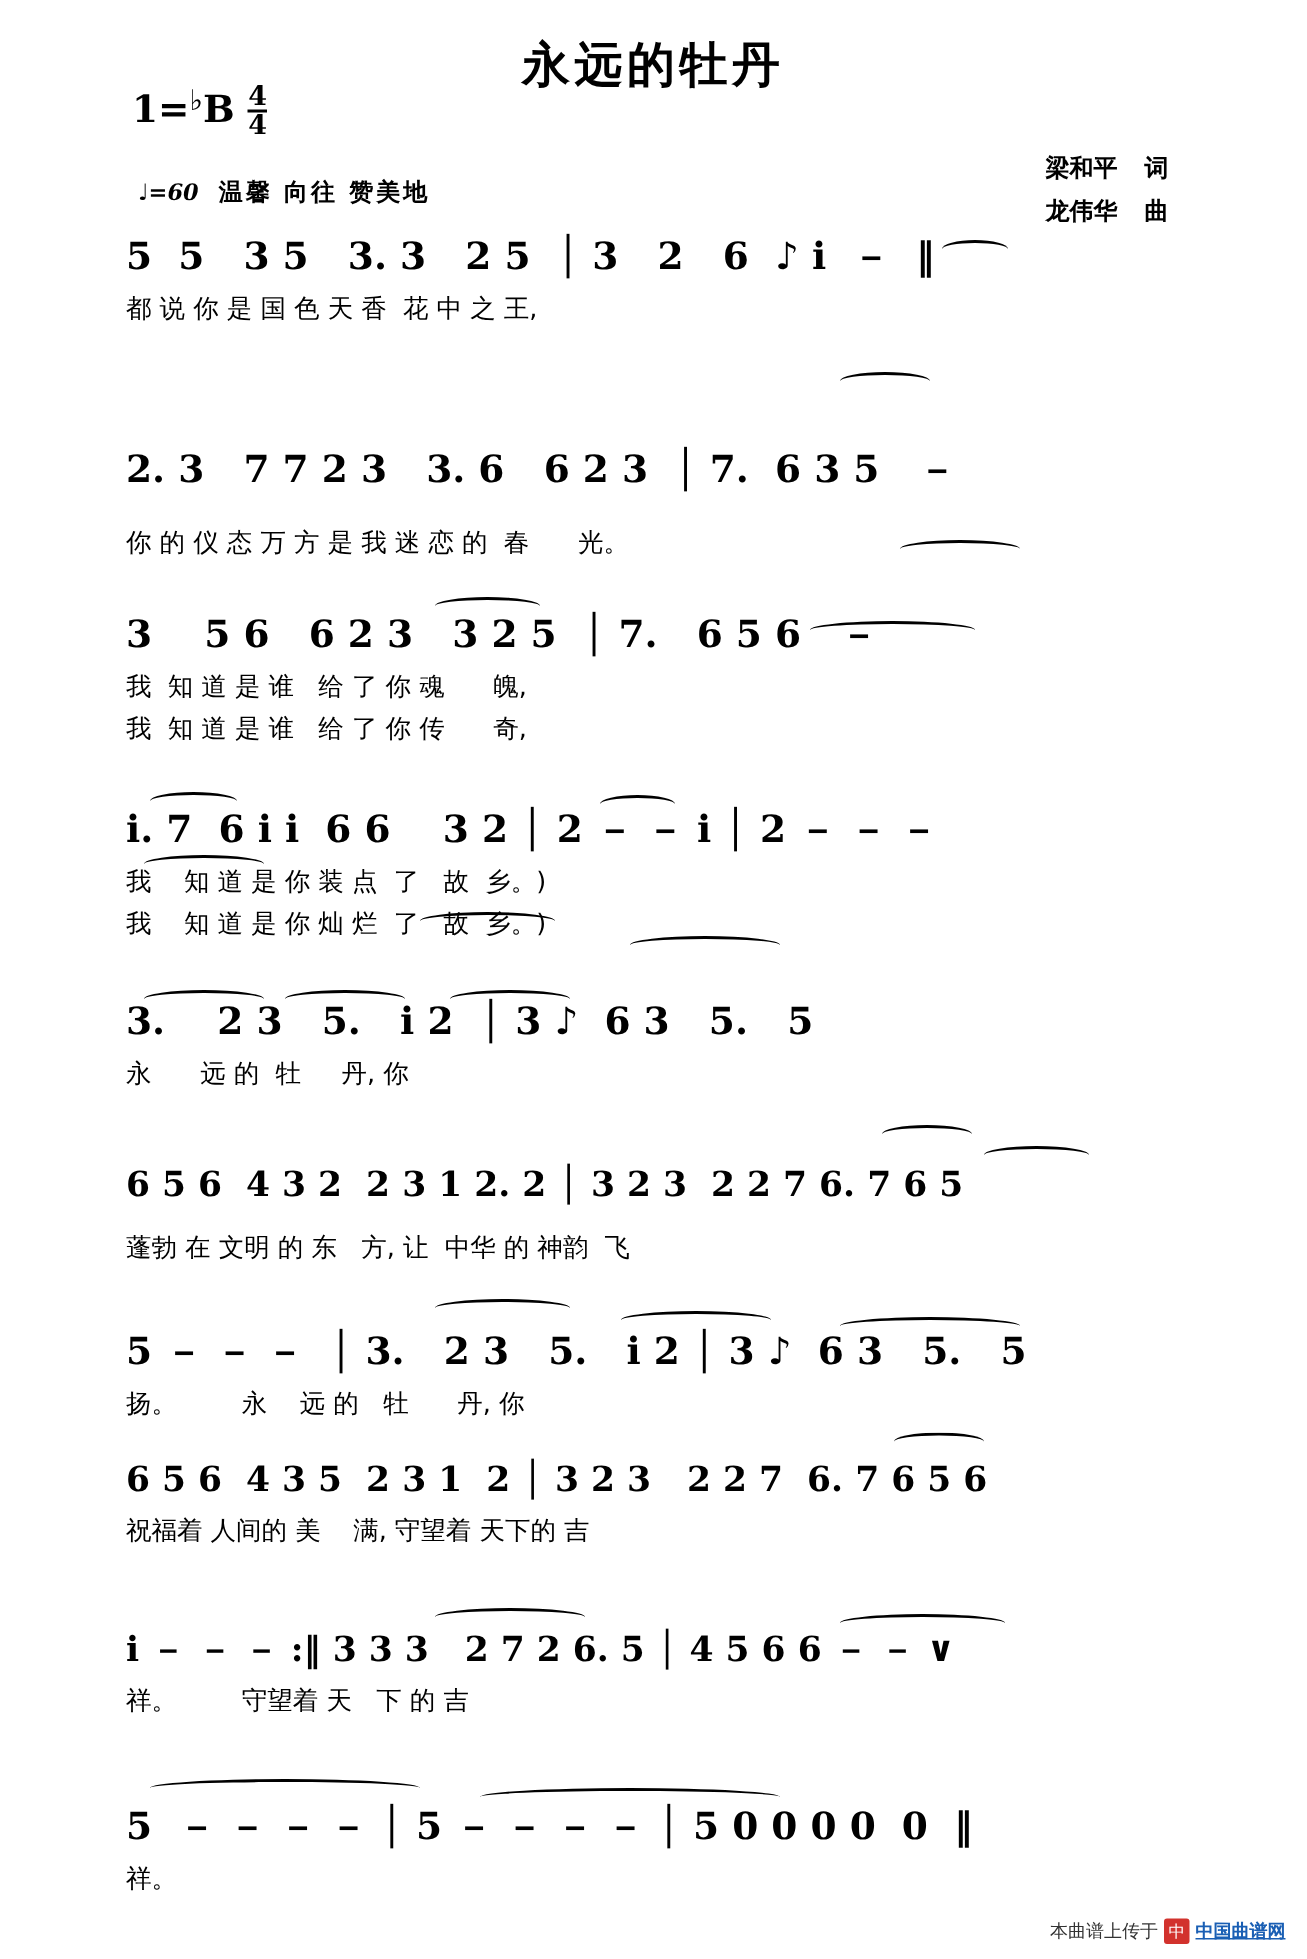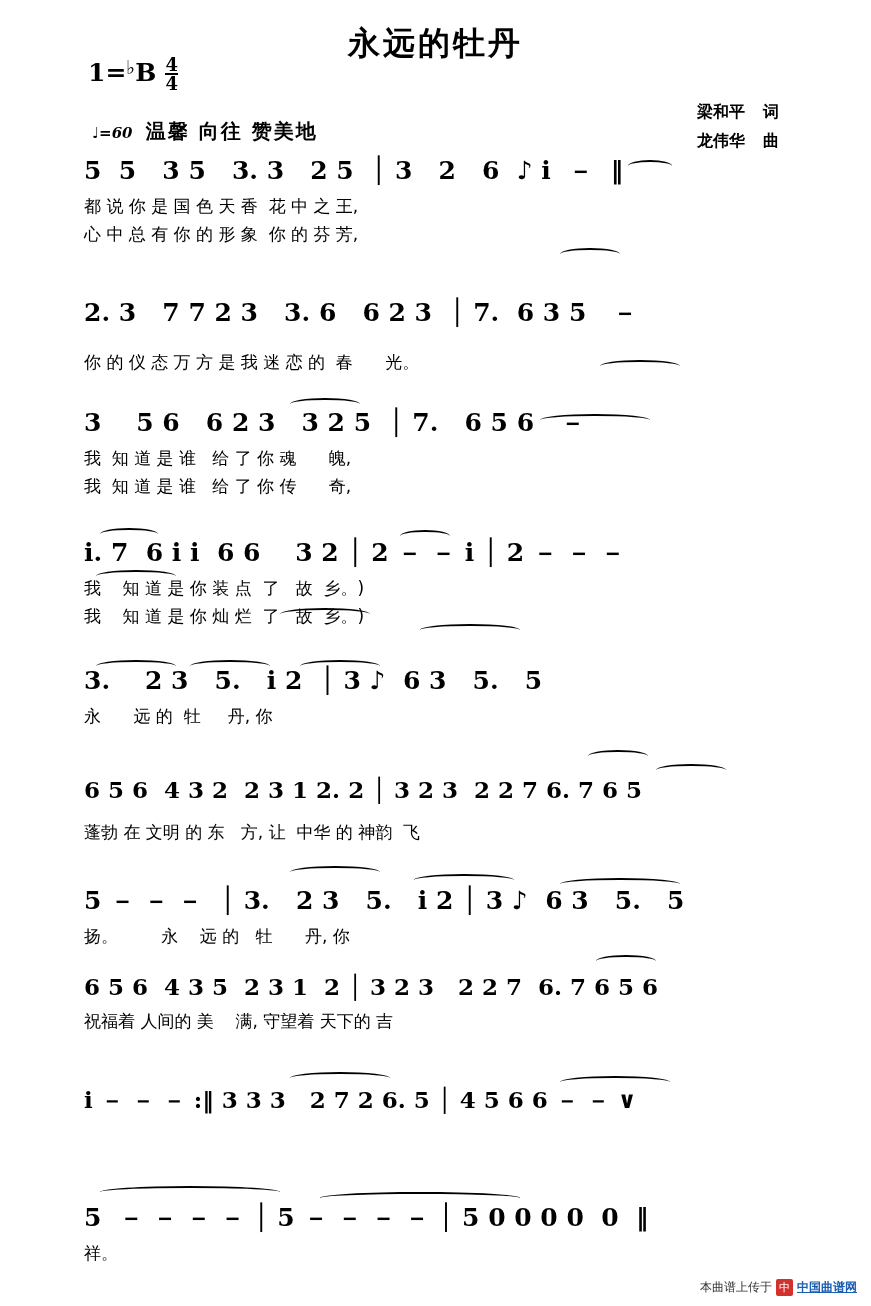--- a/index.html
+++ b/index.html
@@ -72,21 +72,21 @@
     font-size: 15px;
     font-weight: bold;
     font-style: italic;
     font-family: "DejaVu Serif", "Liberation Serif", serif;
   }
   .tempo .expr {
     font-style: normal;
     font-family: "DejaVu Sans", "Liberation Sans", sans-serif;
     margin-left: 8px;
     letter-spacing: 2px;
-    font-size: 20px;
+    font-size: 16px;
   }
 
   
   .authors {
     position: absolute;
     top: 98px;
     right: 92px;
     text-align: left;
     font-size: 16px;
     font-weight: bold;
@@ -171,21 +171,20 @@
       <span>梁和平</span><span class="role">词</span>
     </div>
     <div>
       <span>龙伟华</span><span class="role">曲</span>
     </div>
   </div>
 
   <div class="system" style="top:158px;">
     <div class="notes">5  5   3 5   3. 3   2 5  │ 3   2   6  ♪ i  －  ‖</div>
     <div class="lyric" style="margin-top:10px;">都 说 你 是 国 色 天 香  花 中 之 王,</div>
-    <div class="lyric lyric2">心 中 总 有 你 的 形 象  你 的 芬 芳,</div>
   </div>
 
   <div class="system" style="top:300px;">
     <div class="notes">2. 3   7 7 2 3   3. 6   6 2 3  │ 7.  6 3 5   －</div>
     <div class="lyric" style="margin-top:24px;">你 的 仪 态 万 方 是 我 迷 恋 的  春      光。</div>
   </div>
 
   <div class="system" style="top:410px;">
     <div class="notes">3    5 6   6 2 3   3 2 5  │ 7.   6 5 6   －</div>
     <div class="lyric" style="margin-top:10px;">我  知 道 是 谁   给 了 你 魂      魄,</div>
@@ -213,20 +212,21 @@
     <div class="lyric" style="margin-top:10px;">扬。        永    远 的   牡      丹, 你</div>
   </div>
 
   <div class="system" style="top:975px;">
     <div class="notes" style="font-size:23px;">6 5 6  4 3 5  2 3 1  2 │ 3 2 3   2 2 7  6. 7 6 5 6</div>
     <div class="lyric" style="margin-top:10px;">祝福着 人间的 美    满, 守望着 天下的 吉</div>
   </div>
 
   <div class="system" style="top:1088px;">
     <div class="notes" style="font-size:23px;">i － － － :‖ 3 3 3   2 7 2 6. 5 │ 4 5 6 6 － － ∨</div>
+    <div class="lyric" style="margin-top:10px;">祥。        守望着 天   下 的 吉</div>
   </div>
 
   <div class="system" style="top:1205px;">
     <div class="notes">5  － － － － │ 5 － － － － │ 5 0 0 0 0  0  ‖</div>
     <div class="lyric" style="margin-top:10px;">祥。</div>
   </div>
 
   <div class="slur" style="top:160px; left:628px; width:44px;"></div>
   <div class="slur" style="top:248px; left:560px; width:60px;"></div>
   <div class="slur" style="top:360px; left:600px; width:80px;"></div>

